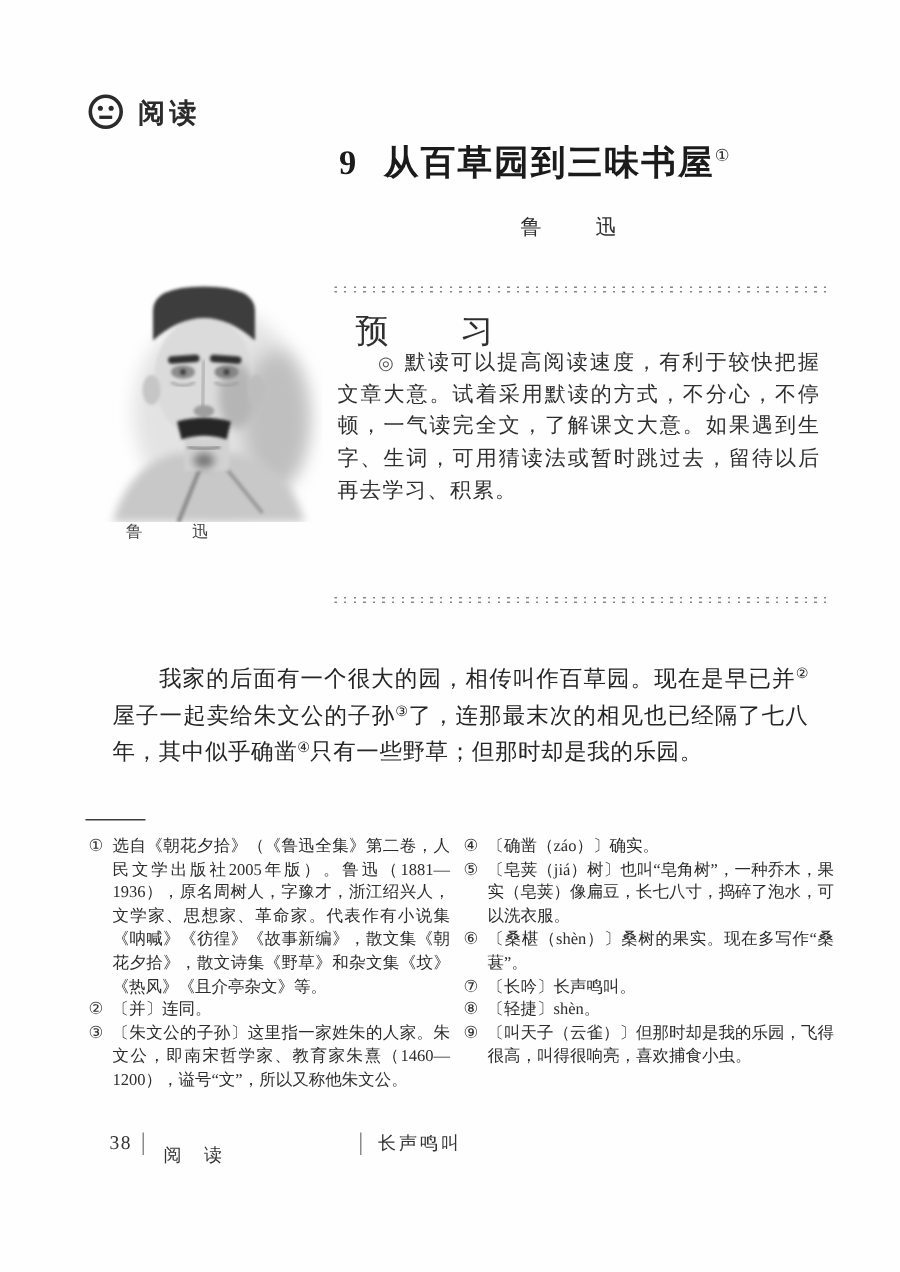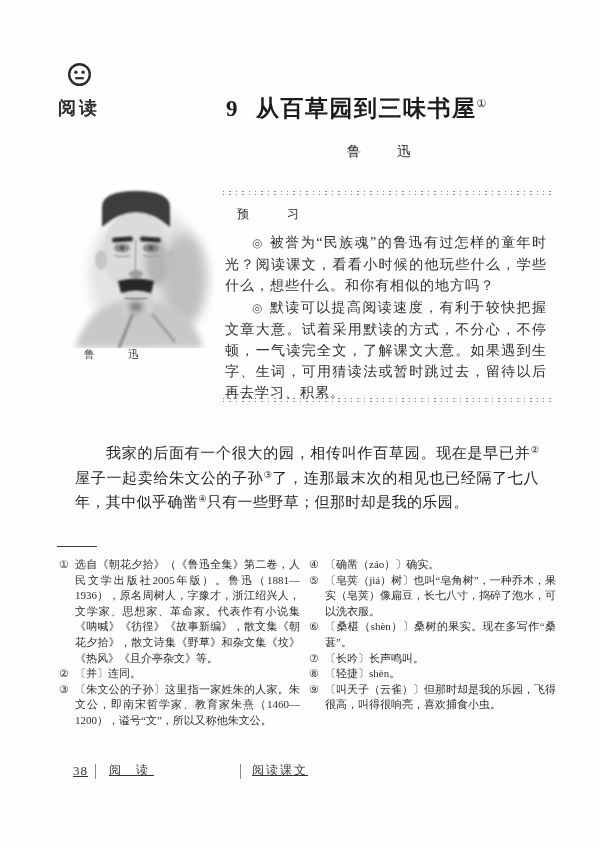--- a/index.html
+++ b/index.html
@@ -3,21 +3,21 @@
 <meta charset="utf-8">
 <style>
   html,body{margin:0;padding:0;background:#e9e9e9;}
   .page{
     position:relative;width:600px;height:848px;margin:0 auto;
     background:#fefefe;color:#333;overflow:hidden;
     font-family:"Liberation Serif", serif;
   }
 
   
-  .badge{position:absolute;left:58px;top:62px;display:flex;align-items:center;gap:9px;flex-direction:column;}
+  .badge{position:absolute;left:58px;top:62px;display:flex;align-items:center;gap:9px;}
   .badge-label{font-family:"Liberation Sans",sans-serif;font-weight:bold;font-size:18px;letter-spacing:3px;color:#2b2b2b;}
 
   
   .lesson-title{position:absolute;left:226px;top:93px;font-family:"Liberation Sans",sans-serif;
     font-weight:bold;font-size:23px;color:#1b1b1b;letter-spacing:1.5px;white-space:nowrap;}
   .lesson-title .num{margin-right:17px;font-family:"Liberation Serif",serif;}
   .lesson-title sup{font-size:11px;font-weight:normal;vertical-align:9px;letter-spacing:0;}
   .author{position:absolute;left:347px;top:143px;font-size:14px;color:#2e2e2e;letter-spacing:11px;white-space:nowrap;}
 
   
@@ -26,21 +26,21 @@
 
   
   .preview{position:absolute;left:223px;top:191px;width:332px;height:211px;}
   .dotline{position:absolute;left:0;width:100%;height:4px;
     background-image:
       repeating-linear-gradient(to right,#858585 0 1.5px,transparent 1.5px 6.4px),
       repeating-linear-gradient(to right,#858585 0 1.5px,transparent 1.5px 6.4px);
     background-size:100% 1.4px,100% 1.4px;background-position:0 0,0 2.6px;background-repeat:no-repeat;}
   .dotline.top{top:0;}
   .dotline.bottom{bottom:0;}
-  .preview-heading{position:absolute;left:14px;top:15px;font-size:12px;color:#2f2f2f;letter-spacing:13px;white-space:nowrap;}
+  .preview-heading{position:absolute;left:14px;top:15px;font-size:22px;color:#2f2f2f;letter-spacing:13px;white-space:nowrap;}
   .preview-body{position:absolute;left:2px;top:41px;width:322px;}
   .preview-body p{margin:0;text-indent:27px;font-size:14px;line-height:21.2px;
     text-align:justify;color:#2f2f2f;letter-spacing:1px;}
   .preview-body .bullet{font-size:12px;margin-right:6px;color:#555;}
 
   
   .body-text{position:absolute;left:59px;top:424px;width:496px;}
   .body-text p{margin:16px;text-indent:31px;font-size:15px;line-height:21.6px;
     text-align:justify;color:#252525;letter-spacing:0.4px;}
   .body-text sup{font-size:9.5px;vertical-align:5px;letter-spacing:0;}
@@ -49,22 +49,22 @@
   .fn-sep{position:absolute;left:57px;top:546px;width:40px;border-top:1.6px solid #3c3c3c;}
   .footnotes{position:absolute;left:59px;top:557px;width:497px;display:flex;gap:9px;}
   .fn-col{font-size:11px;line-height:15.6px;color:#2c2c2c;}
   .fn-col.left{width:241px;}
   .fn-col.right{width:247px;}
   .fn-item{display:flex;}
   .fn-num{flex:0 0 16px;}
   .fn-text{flex:1;text-align:justify;}
 
   
-  .footer{position:absolute;left:73px;top:745px;display:flex;align-items:flex-end;
-    font-size:12px;color:#333;text-decoration:underline;}
+  .footer{position:absolute;left:73px;top:745px;display:flex;align-items:center;
+    font-size:12px;color:#333;}
   .page-num{font-size:13px;letter-spacing:1px;}
   .vbar{width:1px;height:15px;background:#8a8a8a;}
   .vbar.b1{margin-left:7px;margin-right:13px;}
   .vbar.b2{margin-left:86px;margin-right:11px;}
   .footer-section{letter-spacing:6px;margin-top:17px;}
   .footer-unit{letter-spacing:2px;}
 </style>
 </head>
 <body>
 
@@ -125,21 +125,20 @@
       <path d="M68 118 Q79 120 90 118" stroke="#8b8b8b" stroke-width="2" fill="none" filter="url(#b1)"></path>
       <ellipse cx="79" cy="127" rx="7" ry="5" fill="#757575" filter="url(#b2)"></ellipse>
     </svg>
   </div>
   <div class="portrait-caption">鲁　迅</div>
 
   <div class="preview">
     <div class="dotline top"></div>
     <div class="preview-heading">预　习</div>
     <div class="preview-body">
-      <p><span class="bullet">◎</span><span>被誉为“民族魂”的鲁迅有过怎样的童年时光？阅读课文，看看小时候的他玩些什么，学些什么，想些什么。和你有相似的地方吗？</span></p>
       <p><span class="bullet">◎</span><span>默读可以提高阅读速度，有利于较快把握文章大意。试着采用默读的方式，不分心，不停顿，一气读完全文，了解课文大意。如果遇到生字、生词，可用猜读法或暂时跳过去，留待以后再去学习、积累。</span></p>
     </div>
     <div class="dotline bottom"></div>
   </div>
 
   <div class="body-text">
     <p>我家的后面有一个很大的园，相传叫作百草园。现在是早已并<sup>②</sup>屋子一起卖给朱文公的子孙<sup>③</sup>了，连那最末次的相见也已经隔了七八年，其中似乎确凿<sup>④</sup>只有一些野草；但那时却是我的乐园。</p>
   </div>
 
   <div class="fn-sep"></div>
@@ -184,16 +183,16 @@
         <span class="fn-text">〔叫天子（云雀）〕但那时却是我的乐园，飞得很高，叫得很响亮，喜欢捕食小虫。</span>
       </div>
     </div>
   </div>
 
   <div class="footer">
     <span class="page-num">38</span>
     <span class="vbar b1"></span>
     <span class="footer-section">阅 读</span>
     <span class="vbar b2"></span>
-    <span class="footer-unit">阅读课文</span>
+    <span class="footer-unit">长声鸣叫</span>
   </div>
 
 </div>
 
 </body></html>

